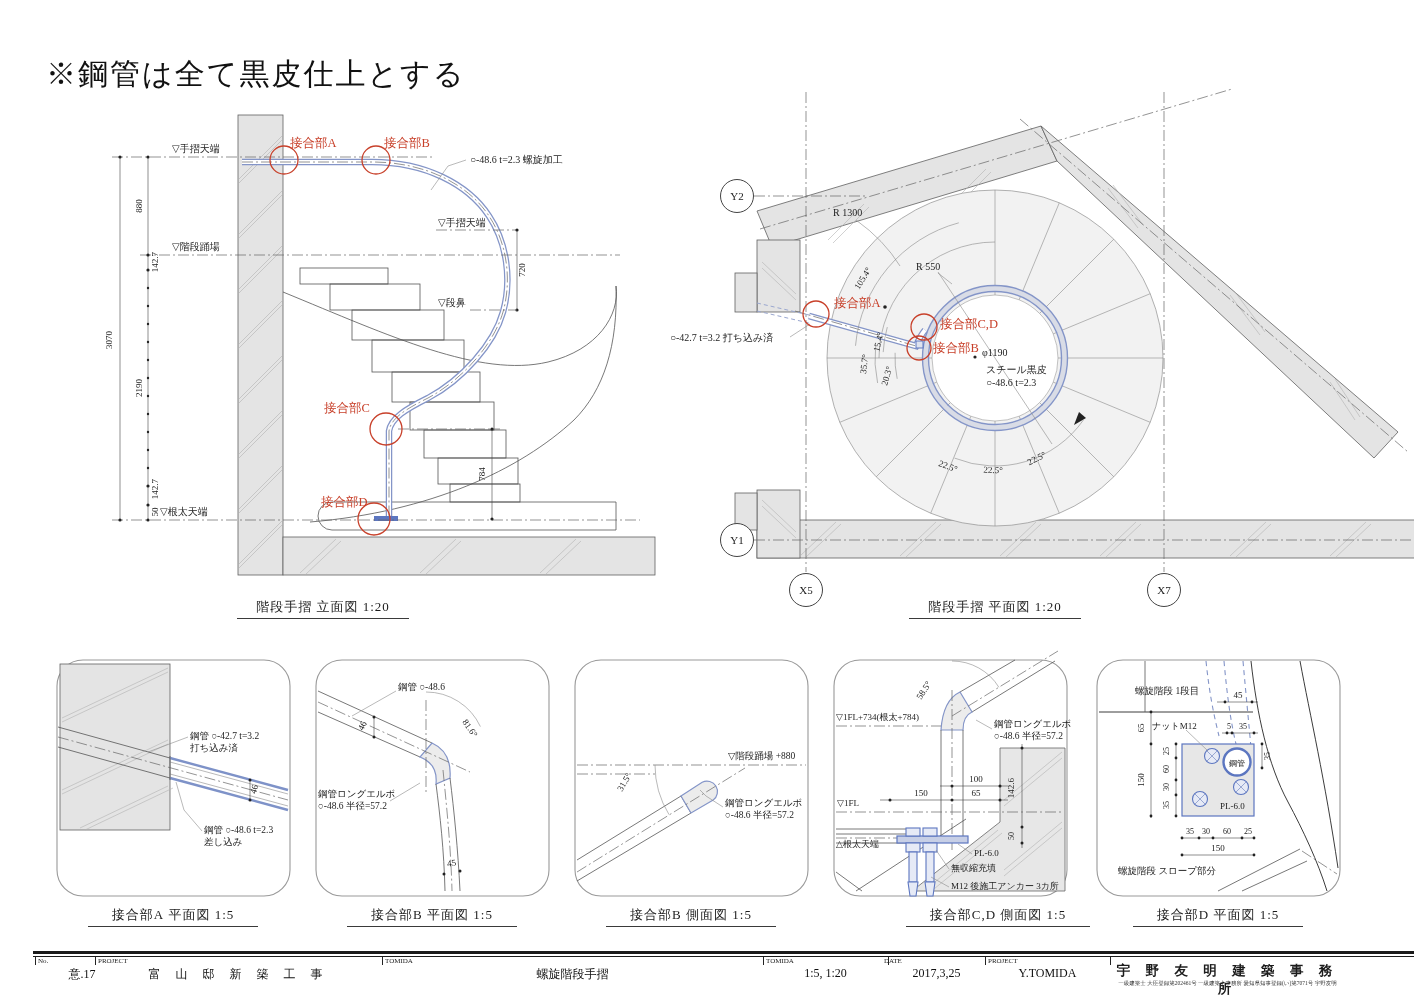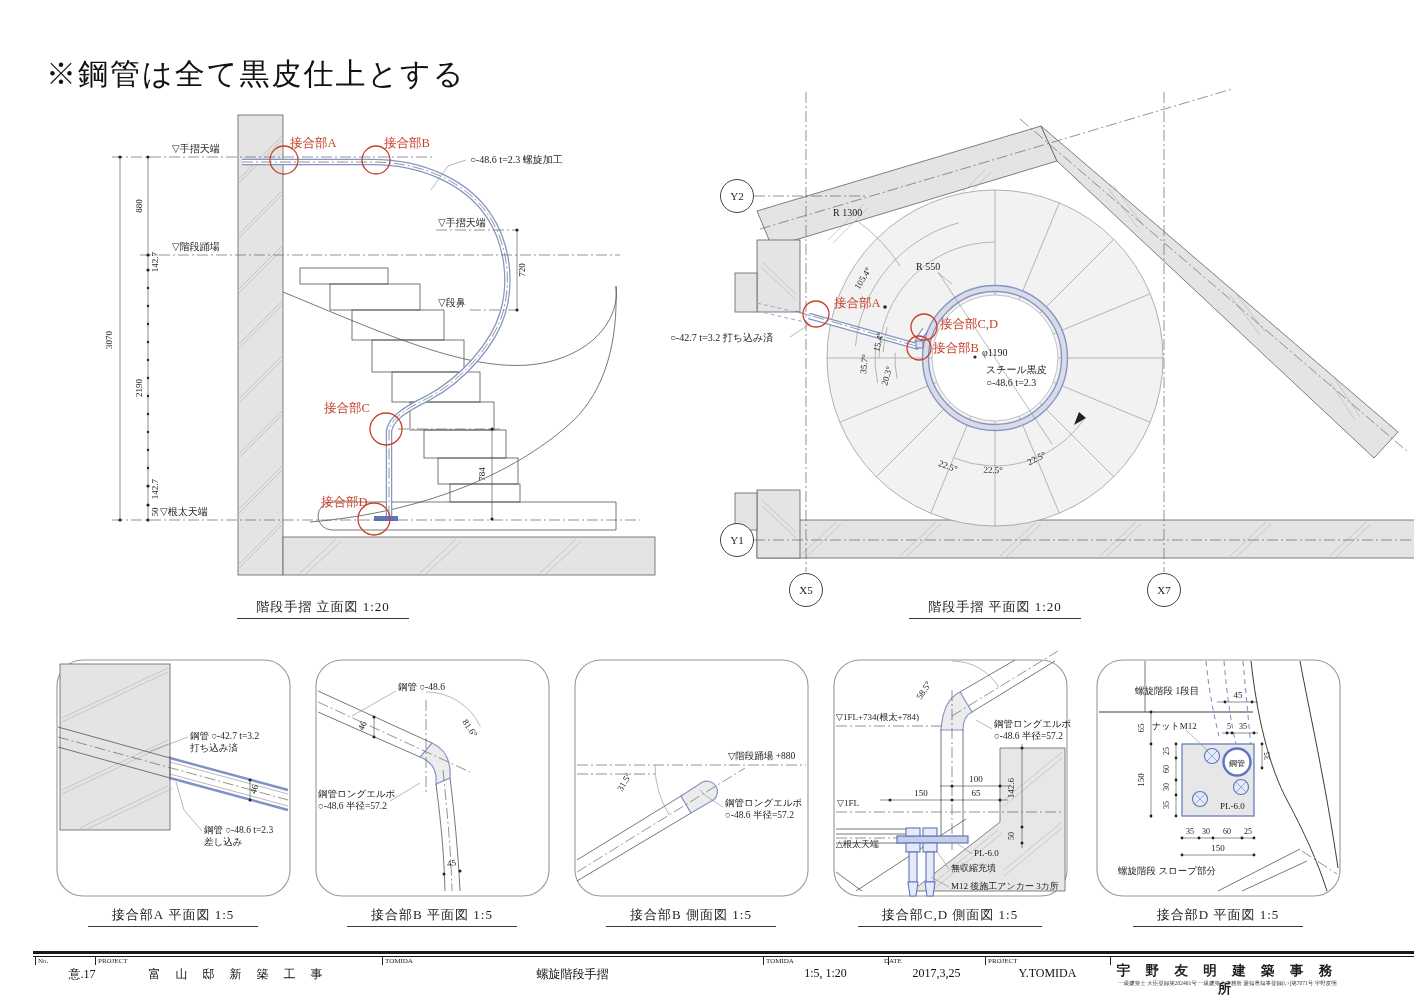--- a/index.html
+++ b/index.html
@@ -505,21 +505,21 @@
       <line class="ln2" x1="1242" y1="891" x2="1307" y2="861"></line>
       <path class="cl" d="M 1302,851 L 1337,874"></path>
     </g>
   </svg>
 
   <div class="cap" style="left:237px;top:598px;width:172px">階段手摺 立面図 1:20</div>
   <div class="cap" style="left:909px;top:598px;width:172px">階段手摺 平面図 1:20</div>
   <div class="cap" style="left:88px;top:906px;width:170px">接合部А 平面図 1:5</div>
   <div class="cap" style="left:347px;top:906px;width:170px">接合部B 平面図 1:5</div>
   <div class="cap" style="left:606px;top:906px;width:170px">接合部B 側面図 1:5</div>
-  <div class="cap" style="left:858px;top:906px;width:184px">接合部C,D 側面図 1:5</div>
+  <div class="cap" style="left:906px;top:906px;width:184px">接合部C,D 側面図 1:5</div>
   <div class="cap" style="left:1133px;top:906px;width:170px">接合部D 平面図 1:5</div>
 
   <div>
     <div class="tb-rule" style="top:951px;height:3px"></div>
     <div class="tb-rule" style="top:956px;height:1px"></div>
     <div class="tb-tick" style="left:35px"></div>
     <div class="tb-tick" style="left:95px"></div>
     <div class="tb-tick" style="left:382px"></div>
     <div class="tb-tick" style="left:763px"></div>
     <div class="tb-tick" style="left:888px"></div>

